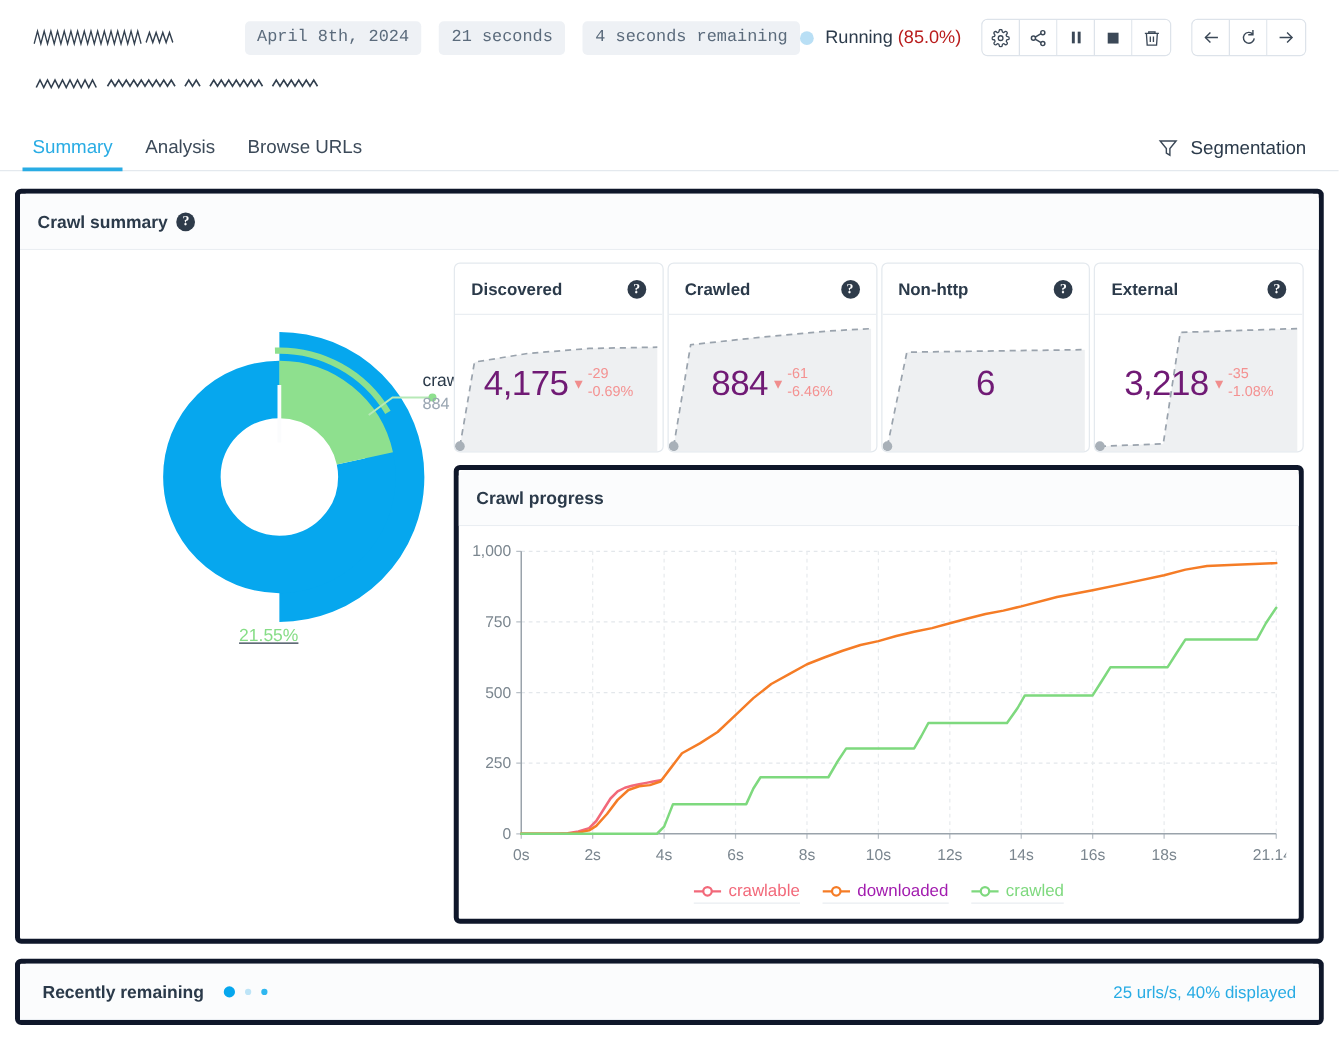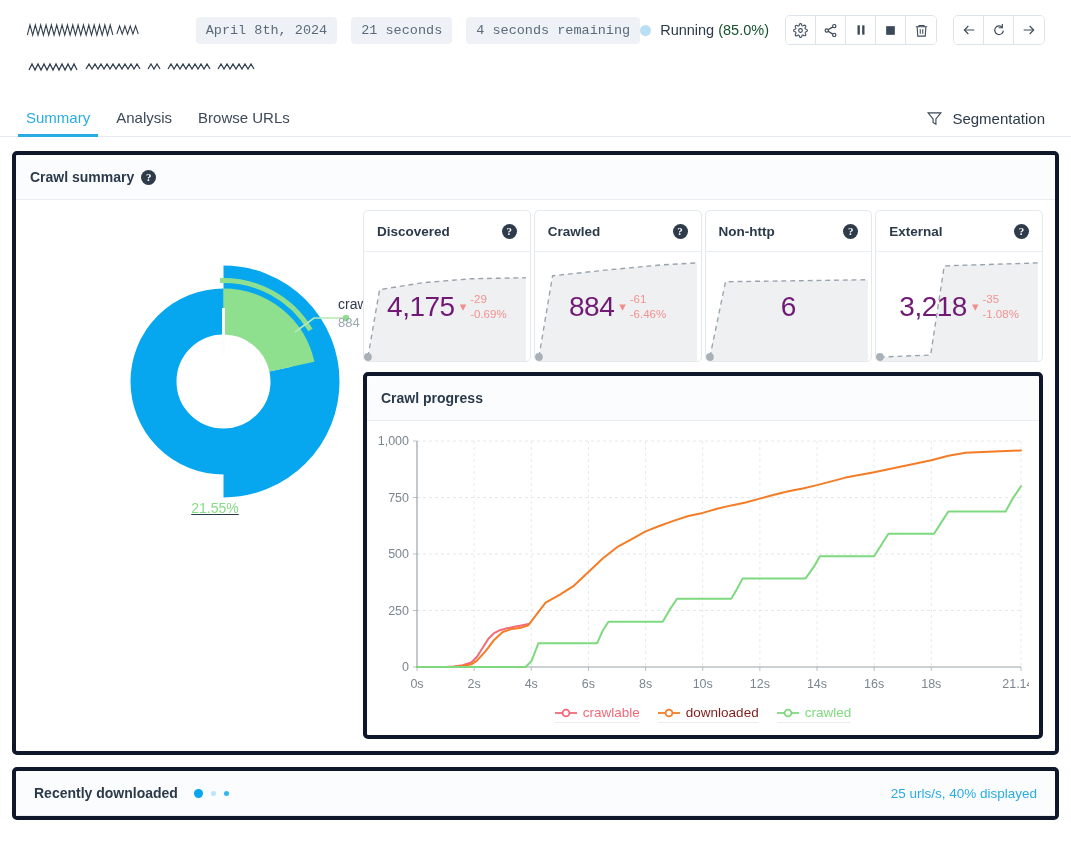--- a/index.html
+++ b/index.html
@@ -24,21 +24,21 @@
     font-size:13.5px; letter-spacing:0px;
     border-radius:4px; padding:6px 10px; margin-left:14px;
     white-space:nowrap;
   }
   .status-wrap { display:flex; align-items:center; margin-left:auto; }
   .status-dot {
     width:11px; height:11px; border-radius:50%;
     background:#b9dff5; margin-right:9px;
   }
   .status-text { font-size:14.5px; color:#2b3a4a; white-space:nowrap; }
-  .status-text .pct { color:#14532d; }
+  .status-text .pct { color:#b91c1c; }
 
   .btn-group {
     display:flex; margin-left:16px;
     border:1px solid #dde3ea; border-radius:5px; overflow:hidden;
     background:#fff;
   }
   .btn-group .gbtn {
     width:30px; height:28px; display:flex; align-items:center; justify-content:center;
     border-right:1px solid #dde3ea; background:#fff; cursor:pointer;
   }
@@ -462,21 +462,21 @@
               </svg>
           </div>
           <div class="legend">
             <div class="leg" style="color:#f2697a">
               <svg width="22" height="10">
                 <line x1="0" y1="5" x2="22" y2="5" stroke="#f2697a" stroke-width="1.8"></line>
                 <circle cx="11" cy="5" r="3.4" fill="#fff" stroke="#f2697a" stroke-width="1.8"></circle>
               </svg>
               <span>crawlable</span>
             </div>
-            <div class="leg" style="color:#7f1d1d">
+            <div class="leg" style="color:#a21caf">
               <svg width="22" height="10">
                 <line x1="0" y1="5" x2="22" y2="5" stroke="#f57c26" stroke-width="1.8"></line>
                 <circle cx="11" cy="5" r="3.4" fill="#fff" stroke="#f57c26" stroke-width="1.8"></circle>
               </svg>
               <span>downloaded</span>
             </div>
             <div class="leg" style="color:#7ed97e">
               <svg width="22" height="10">
                 <line x1="0" y1="5" x2="22" y2="5" stroke="#7ed97e" stroke-width="1.8"></line>
                 <circle cx="11" cy="5" r="3.4" fill="#fff" stroke="#7ed97e" stroke-width="1.8"></circle>
@@ -485,21 +485,21 @@
             </div>
           </div>
         </div>
       </div>
     </div>
 
   </div>
 
   <div class="panel bottom-panel">
     <div class="bottom-head">
-      <span class="bottom-title">Recently downloaded</span>
+      <span class="bottom-title">Recently remaining</span>
       <span class="dots">
         <span class="dot-lg"></span>
         <span class="dot-sm"></span>
         <span class="dot-sm2"></span>
       </span>
       <span class="rate">25 urls/s, 40% displayed</span>
     </div>
   </div>
 </div>
 

